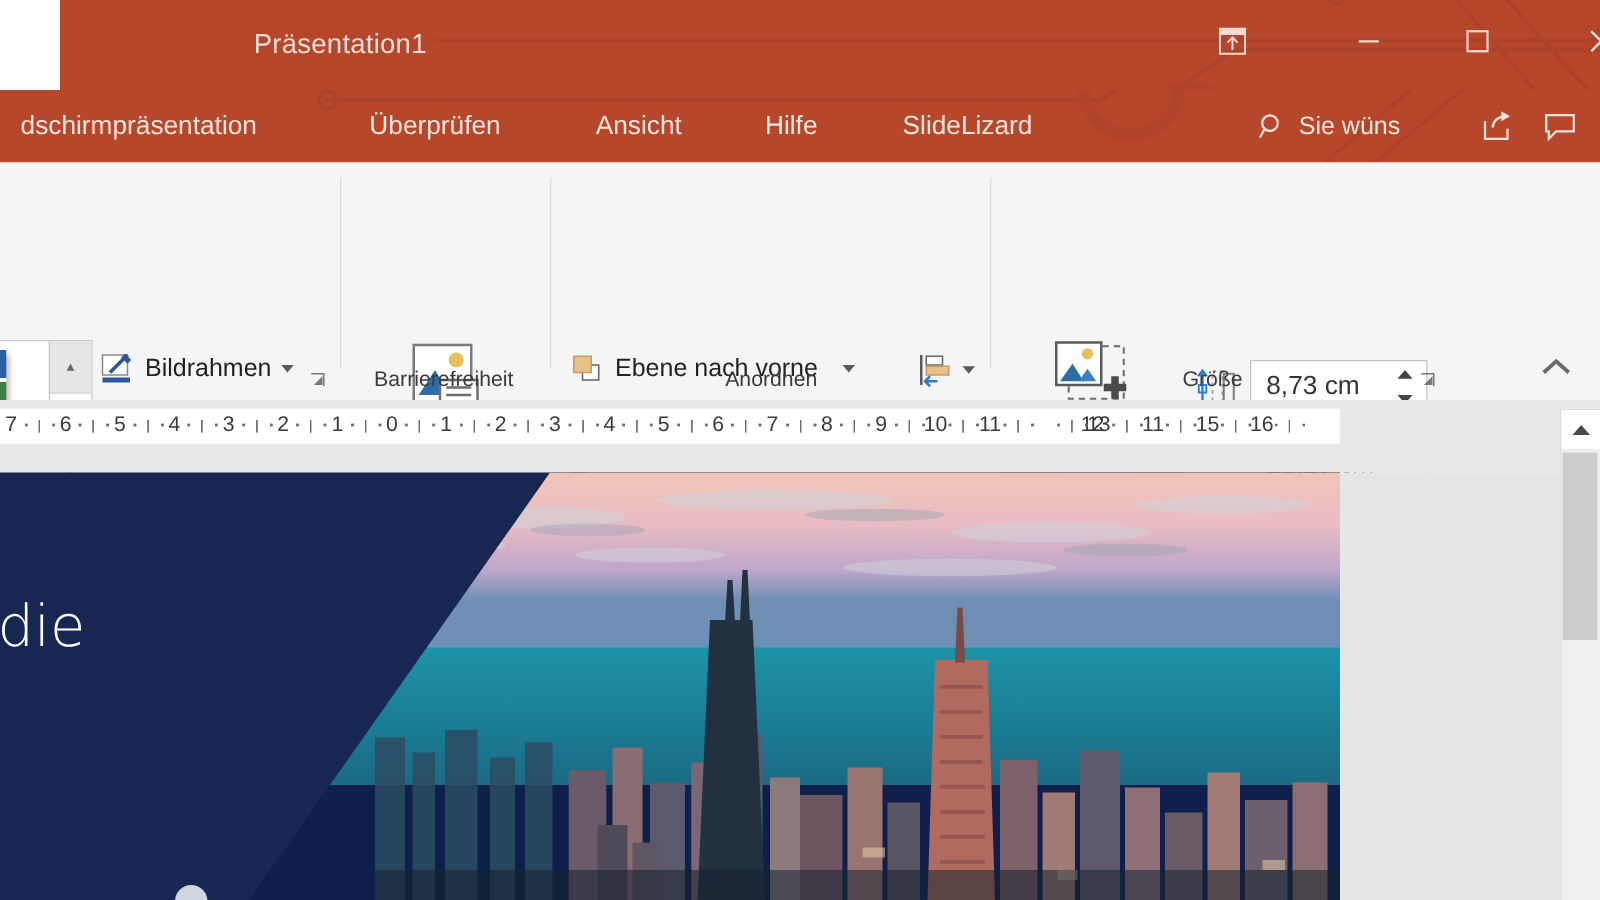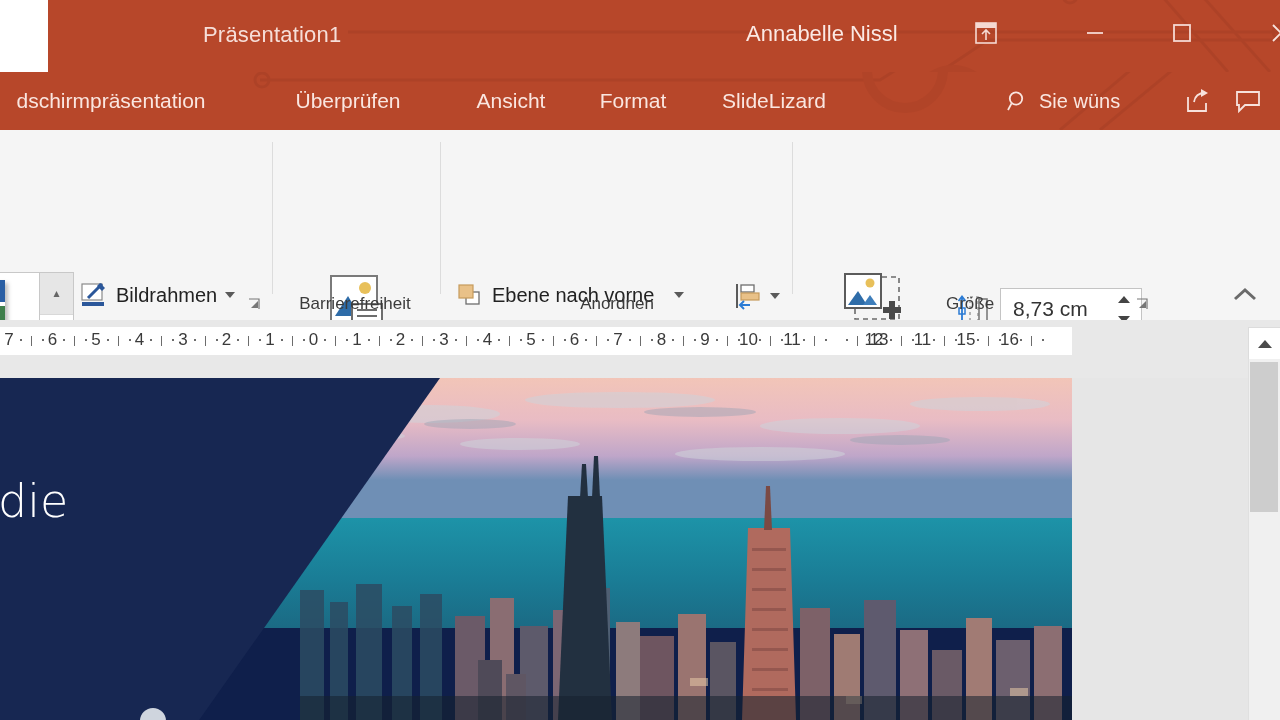--- a/index.html
+++ b/index.html
@@ -207,21 +207,20 @@
         <circle cx="1232" cy="32" r="7"></circle>
         <circle cx="1022" cy="-4" r="7"></circle>
         <path d="M1100,-20 L1180,72"></path>
         <path d="M1140,-20 L1222,72"></path>
       </g>
       <g fill="none" stroke="#a63f25" stroke-width="10">
         <path d="M905,70 a38,38 0 1,0 0.1,0"></path>
       </g>
     </svg>
     <div class="tb-title">Präsentation1</div>
-    <div class="tb-user">Annabelle Nissl</div>
 
     <div class="tb-btn" style="left:913px">
       <svg width="26" height="26" viewBox="0 0 26 26">
         <rect x="3" y="3" width="20" height="20" fill="none" stroke="#f5d9d2" stroke-width="1.6"></rect>
         <rect x="3" y="3" width="20" height="5" fill="#f5d9d2"></rect>
         <path d="M13,20 V11 M9,14 L13,10 L17,14" fill="none" stroke="#f5d9d2" stroke-width="1.6"></path>
       </svg>
     </div>
     <div class="tb-btn" style="left:1022px">
       <svg width="26" height="26" viewBox="0 0 26 26">
@@ -256,21 +255,21 @@
     <div class="tab" style="left:-8px;width:238px">
       <span>dschirmpräsentation</span>
     </div>
     <div class="tab" style="left:456px;width:110px">
       <span>Ansicht</span>
     </div>
     <div class="tab" style="left:272px;width:152px">
       <span>Überprüfen</span>
     </div>
     <div class="tab" style="left:596px;width:74px">
-      <span>Format</span>
+      <span>Hilfe</span>
     </div>
     <div class="tab" style="left:700px;width:148px">
       <span>SlideLizard</span>
     </div>
 
     <div class="tb-search">
       <svg width="24" height="24" viewBox="0 0 24 24">
         <circle cx="10" cy="9.5" r="6.2" fill="none" stroke="#fae6e0" stroke-width="1.8"></circle>
         <path d="M5.6,14.4 L2,21" stroke="#fae6e0" stroke-width="1.8"></path>
       </svg>

